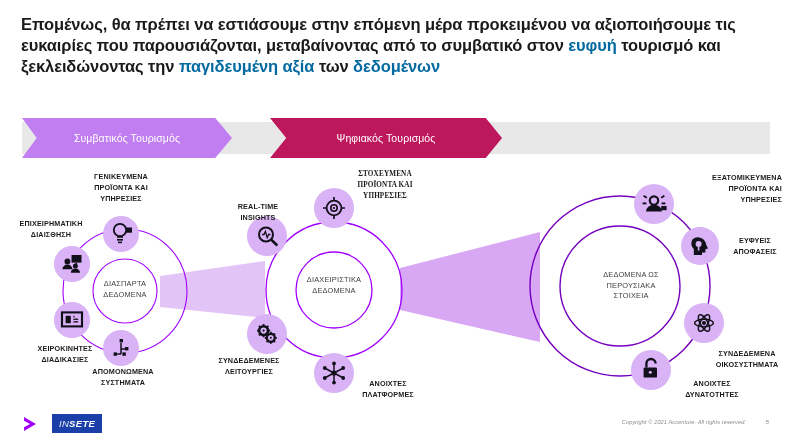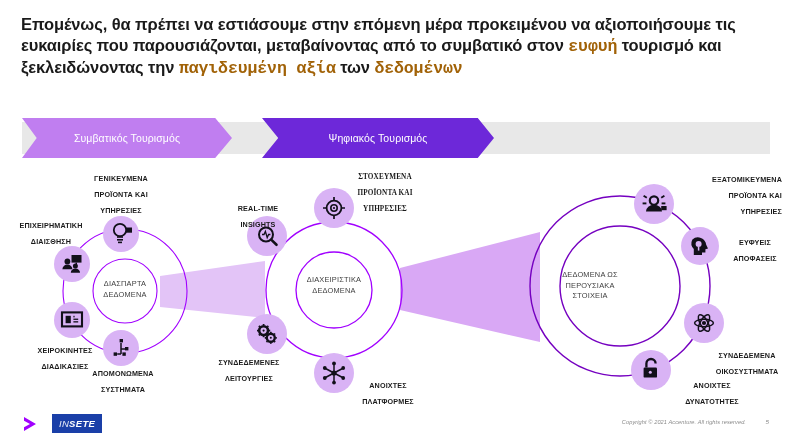--- a/index.html
+++ b/index.html
@@ -8,47 +8,47 @@
     background:#ffffff;
     font-family:"Liberation Sans", sans-serif;
     overflow:hidden;position:relative;
   }
   
   #headline{
     position:absolute;left:21px;top:14px;width:752px;
     font-size:16.5px;font-weight:bold;line-height:21px;
     color:#1a1a1a;letter-spacing:-0.1px;
   }
-  #headline .hl{color:#a16207;font-family:Liberation Mono, monospace;}
+  #headline .hl{color:#0369a1;}
   
   #banner{position:absolute;left:0;top:118px;width:791px;height:40px;}
   #banner .track{
     position:absolute;left:22px;top:4px;width:748px;height:32px;
     background:#e8e8e8;
   }
   #banner .chev{
     position:absolute;top:0;height:40px;
     display:flex;align-items:center;justify-content:center;
     color:#ffffff;font-size:10.5px;font-weight:normal;
     letter-spacing:.1px;white-space:nowrap;
   }
   .chev.c1{left:22px;width:210px;background:#c07ef0;
     clip-path:polygon(0 0, 92% 0, 100% 50%, 92% 100%, 0 100%, 7% 50%);}
-  .chev.c2{left:262px;width:232px;background:#6d28d9;
+  .chev.c2{left:270px;width:232px;background:#be185d;
     clip-path:polygon(0 0, 93% 0, 100% 50%, 93% 100%, 0 100%, 7% 50%);}
   .chev.c3{left:508px;width:262px;background:#7500c0;
     clip-path:polygon(0 0, 94% 0, 100% 50%, 94% 100%, 0 100%, 6% 50%);}
 
   
   #diagram{position:absolute;left:0;top:158px;width:791px;height:250px;}
   #diagram svg{position:absolute;left:0;top:0;}
 
   .lbl{
     position:absolute;font-size:7.2px;font-weight:bold;
-    color:#1a1a1a;line-height:16px;letter-spacing:.15px;
+    color:#1a1a1a;line-height:11px;letter-spacing:.15px;
     text-align:center;white-space:pre-line;
   }
   .ctr-lbl{
     position:absolute;font-size:7.4px;color:#3d3d3d;
     line-height:10.5px;letter-spacing:.2px;text-align:center;
     white-space:pre-line;
   }
 
   
   #footer{position:absolute;left:0;top:408px;width:791px;height:36px;font-style:italic;}
@@ -263,21 +263,21 @@
         <rect x="-7.4" y="-2.4" width="13.4" height="10" rx="1.2"></rect>
         <circle cx="-0.7" cy="2.2" r="1.5" fill="#d9b3f5"></circle>
       </g>
     </g>
   </svg>
 
   <div class="ctr-lbl" style="left:84px;top:121px;width:82px;">ΔΙΑΣΠΑΡΤΑ
 ΔΕΔΟΜΕΝΑ</div>
   <div class="ctr-lbl" style="left:286px;top:117px;width:96px;">ΔΙΑΧΕΙΡΙΣΤΙΚΑ
 ΔΕΔΟΜΕΝΑ</div>
-  <div class="ctr-lbl" style="left:544px;top:112px;width:92px;">ΔΕΔΟΜΕΝΑ ΩΣ
+  <div class="ctr-lbl" style="left:562px;top:112px;width:92px;padding-left:23px;">ΔΕΔΟΜΕΝΑ ΩΣ
 ΠΕΡΟΥΣΙΑΚΑ
 ΣΤΟΙΧΕΙΑ</div>
 
   <div class="lbl" style="left:74px;top:13px;width:94px;">ΓΕΝΙΚΕΥΜΕΝΑ
 ΠΡΟΪΟΝΤΑ ΚΑΙ
 ΥΠΗΡΕΣΙΕΣ</div>
   <div class="lbl" style="left:3px;top:60px;width:96px;">ΕΠΙΧΕΙΡΗΜΑΤΙΚΗ
 ΔΙΑΙΣΘΗΣΗ</div>
   <div class="lbl" style="left:17px;top:185px;width:96px;">ΧΕΙΡΟΚΙΝΗΤΕΣ
 ΔΙΑΔΙΚΑΣΙΕΣ</div>

